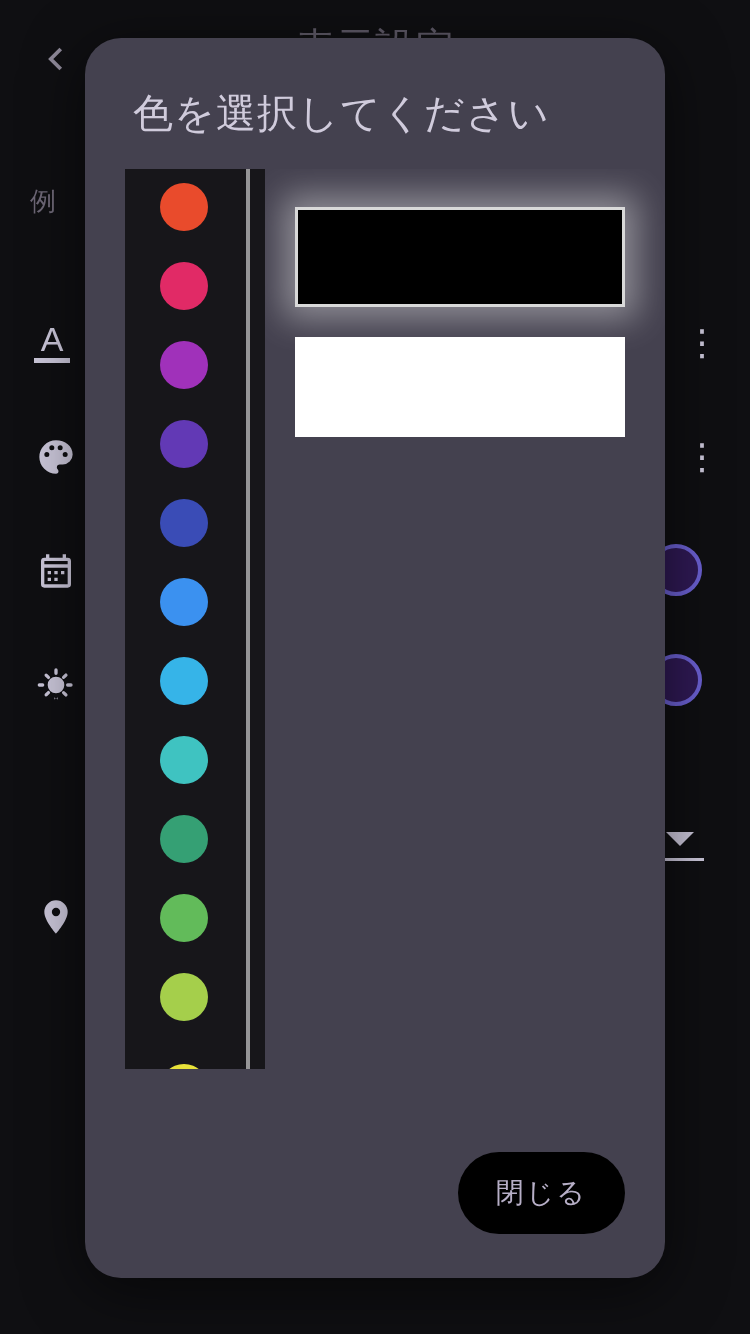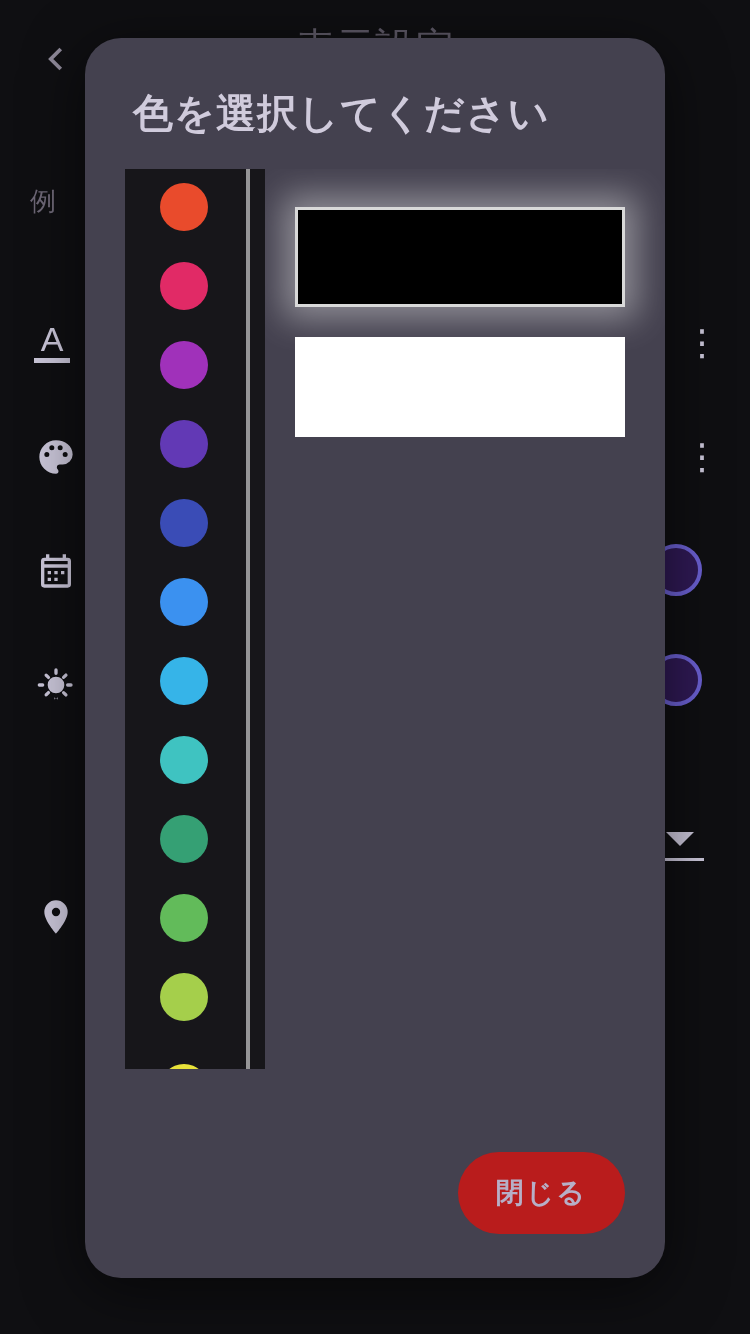--- a/index.html
+++ b/index.html
@@ -110,21 +110,21 @@
     width: 580px;
     height: 1240px;
     background: #44414f;
     border-radius: 36px;
     box-shadow: 0 12px 60px rgba(0,0,0,0.55);
     display: flex;
     flex-direction: column;
   }
   .modal-title {
     font-size: 40px;
-    font-weight: 700;
+    font-weight: 400;
     color: #d0cbdc;
     padding: 48px 36px 28px 48px;
     letter-spacing: 1px;
   }
   .modal-body {
     display: flex;
     flex: 1;
     padding: 0 40px;
     gap: 30px;
     overflow: hidden;
@@ -182,28 +182,27 @@
     background: #ffffff;
     border-color: #ffffff;
   }
 
   .modal-footer {
     display: flex;
     justify-content: flex-end;
     padding: 24px 40px 44px 40px;
   }
   .close-btn {
-    background: #b91c1c;
+    background: #000000;
     color: #b7afc7;
     font-size: 28px;
     padding: 22px 38px;
     border-radius: 48px;
     border: none;
     letter-spacing: 2px;
-    font-weight: bold;
   }
 </style>
 </head>
 <body>
 
 <div class="bg-page">
 
   <div class="bg-back">
     <svg viewBox="0 0 24 24" fill="none" stroke-width="3">
       <polyline points="15 4 7 12 15 20"></polyline>

